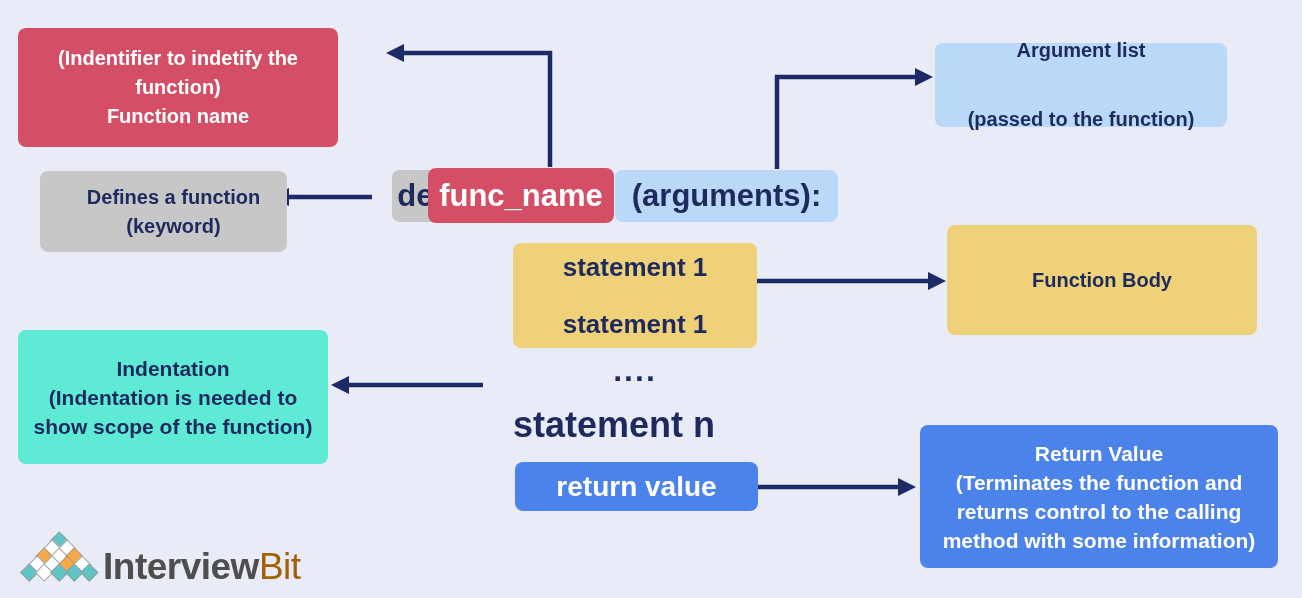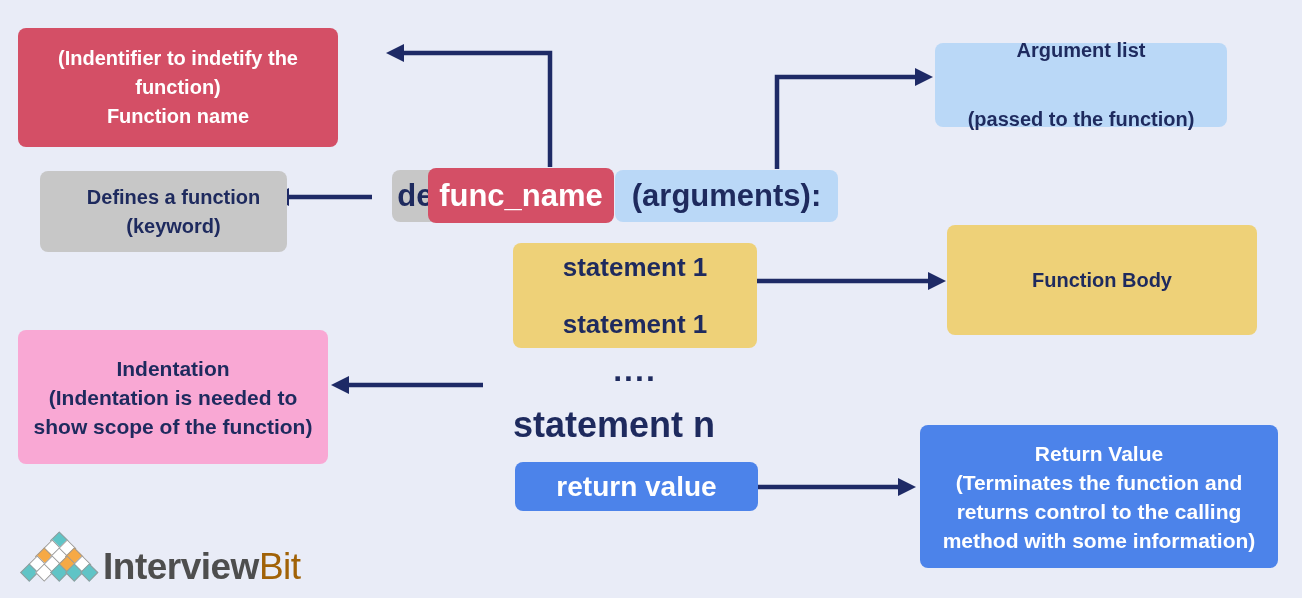--- a/index.html
+++ b/index.html
@@ -18,21 +18,21 @@
     font-weight:700;
     line-height:29px;
   }
   .navy-text{color:#1e2a5e;}
   .white-text{color:#ffffff;}
 
   .fn-box{left:18px;top:28px;width:320px;height:119px;background:#d44f66;font-size:20px;padding:0 12px;box-sizing:border-box;}
   .def-box{left:40px;top:171px;width:227px;height:81px;background:#c7c7c7;font-size:20px;padding-left:20px;}
   .arg-box{left:935px;top:43px;width:292px;height:84px;background:#bad8f7;font-size:20px;gap:40px;}
   .body-box{left:947px;top:225px;width:310px;height:110px;background:#eed178;font-size:20px;padding:0 1px;box-sizing:border-box;}
-  .indent-box{left:18px;top:330px;width:310px;height:134px;background:#f9a8d4;font-size:21px;padding:8px 14px;box-sizing:border-box;text-align:center;}
+  .indent-box{left:18px;top:330px;width:310px;height:134px;background:#5eead4;font-size:21px;padding:8px 14px;box-sizing:border-box;text-align:center;}
   .ret-box{left:920px;top:425px;width:358px;height:143px;background:#4c83ea;font-size:21px;padding:0 12px;box-sizing:border-box;}
 
   .stmt-box{
     position:absolute;left:513px;top:243px;width:244px;height:105px;
     background:#eed178;border-radius:8px;
     display:flex;flex-direction:column;justify-content:center;align-items:center;
     row-gap:26px;color:#1e2a5e;font-weight:700;font-size:26px;
   }
   .dots{
     position:absolute;left:513px;top:352px;width:244px;

